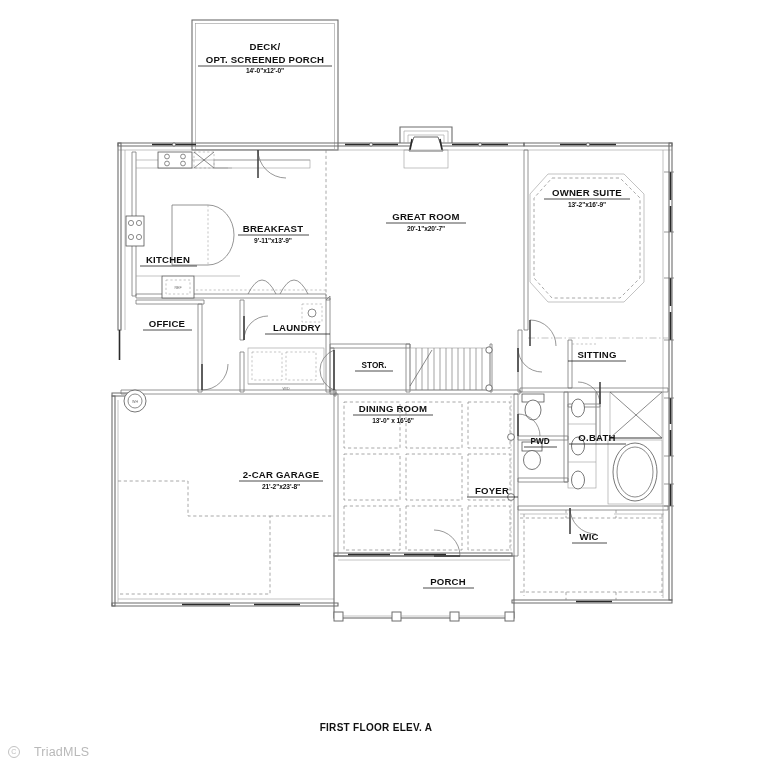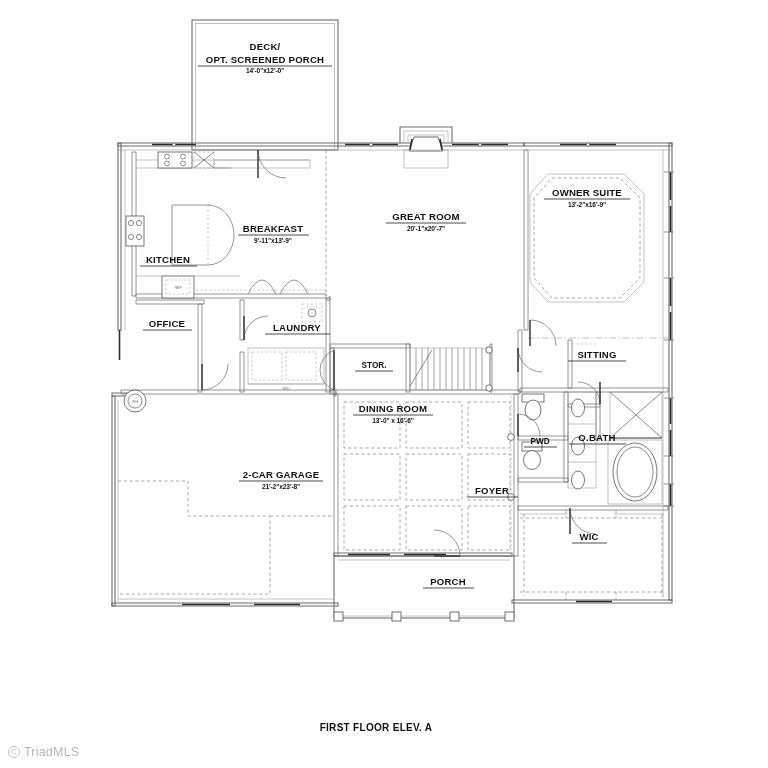--- a/index.html
+++ b/index.html
@@ -81,21 +81,21 @@
     text-anchor: middle;
   }
 
   
   #watermark {
     position: absolute;
     left: 8px;
     bottom: 9px;
     display: flex;
     align-items: center;
-    gap: 4px;
+    gap: 14px;
     color: #b9b9b9;
     font-family: "Liberation Sans", sans-serif;
     font-size: 12.5px;
     letter-spacing: 0.2px;
     user-select: none;
   }
   #watermark .c-mark {
     display: inline-block;
     width: 10px; height: 10px;
     border: 1px solid #c2c2c2;

